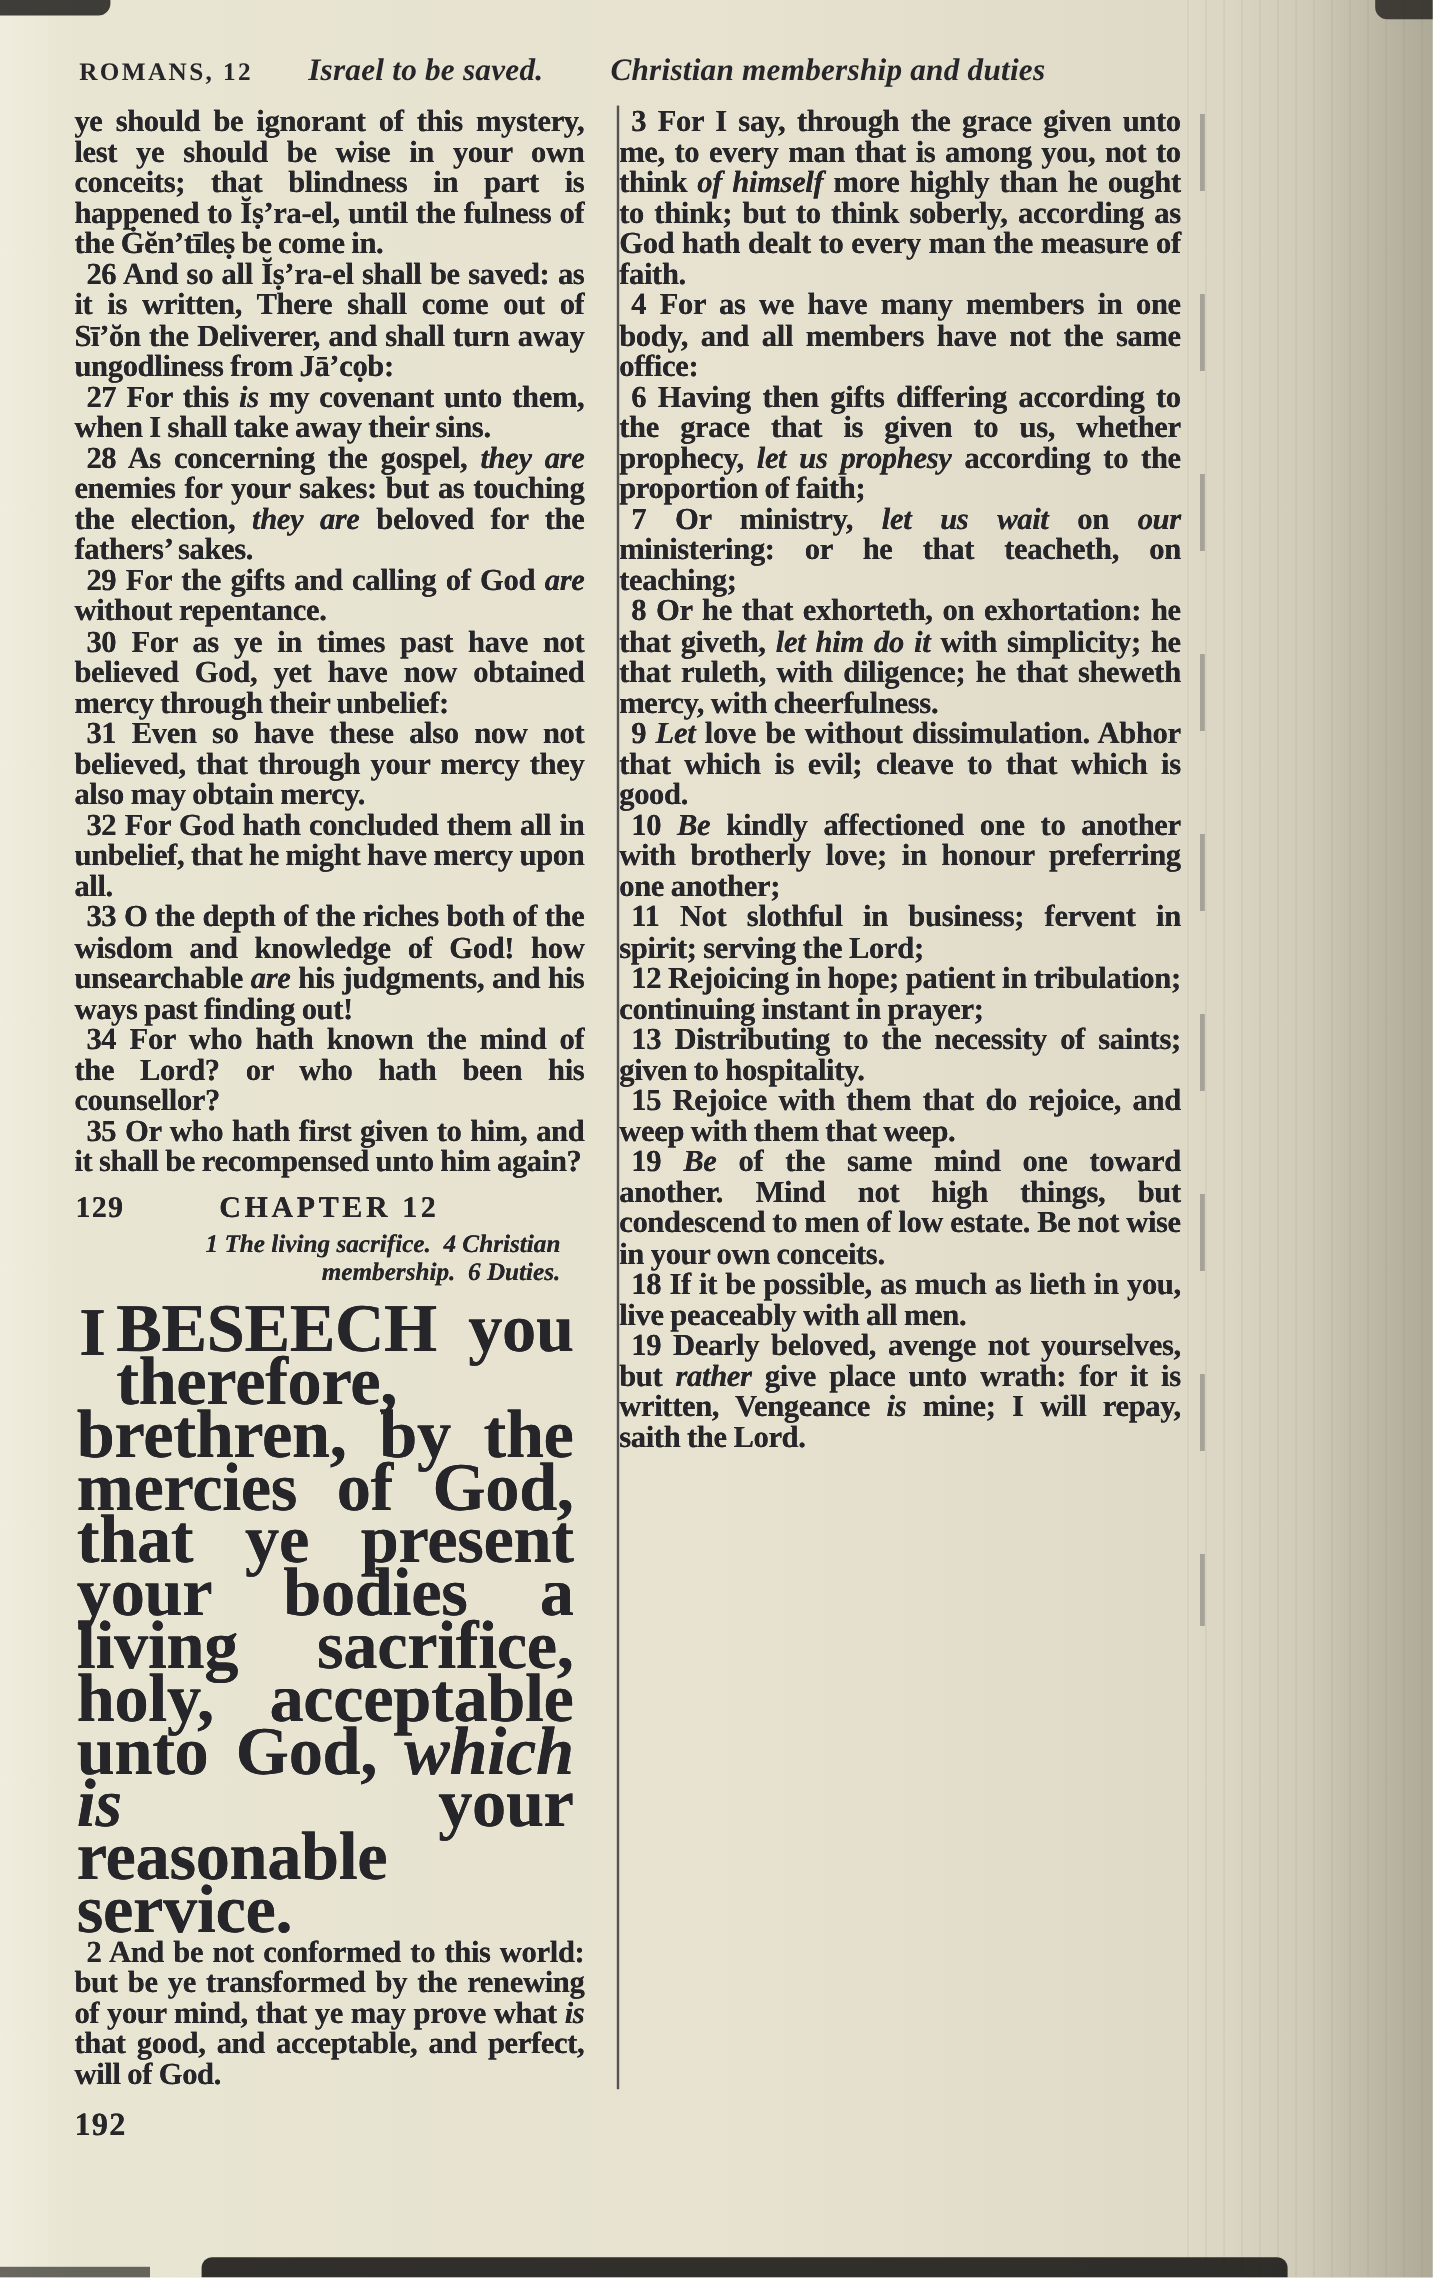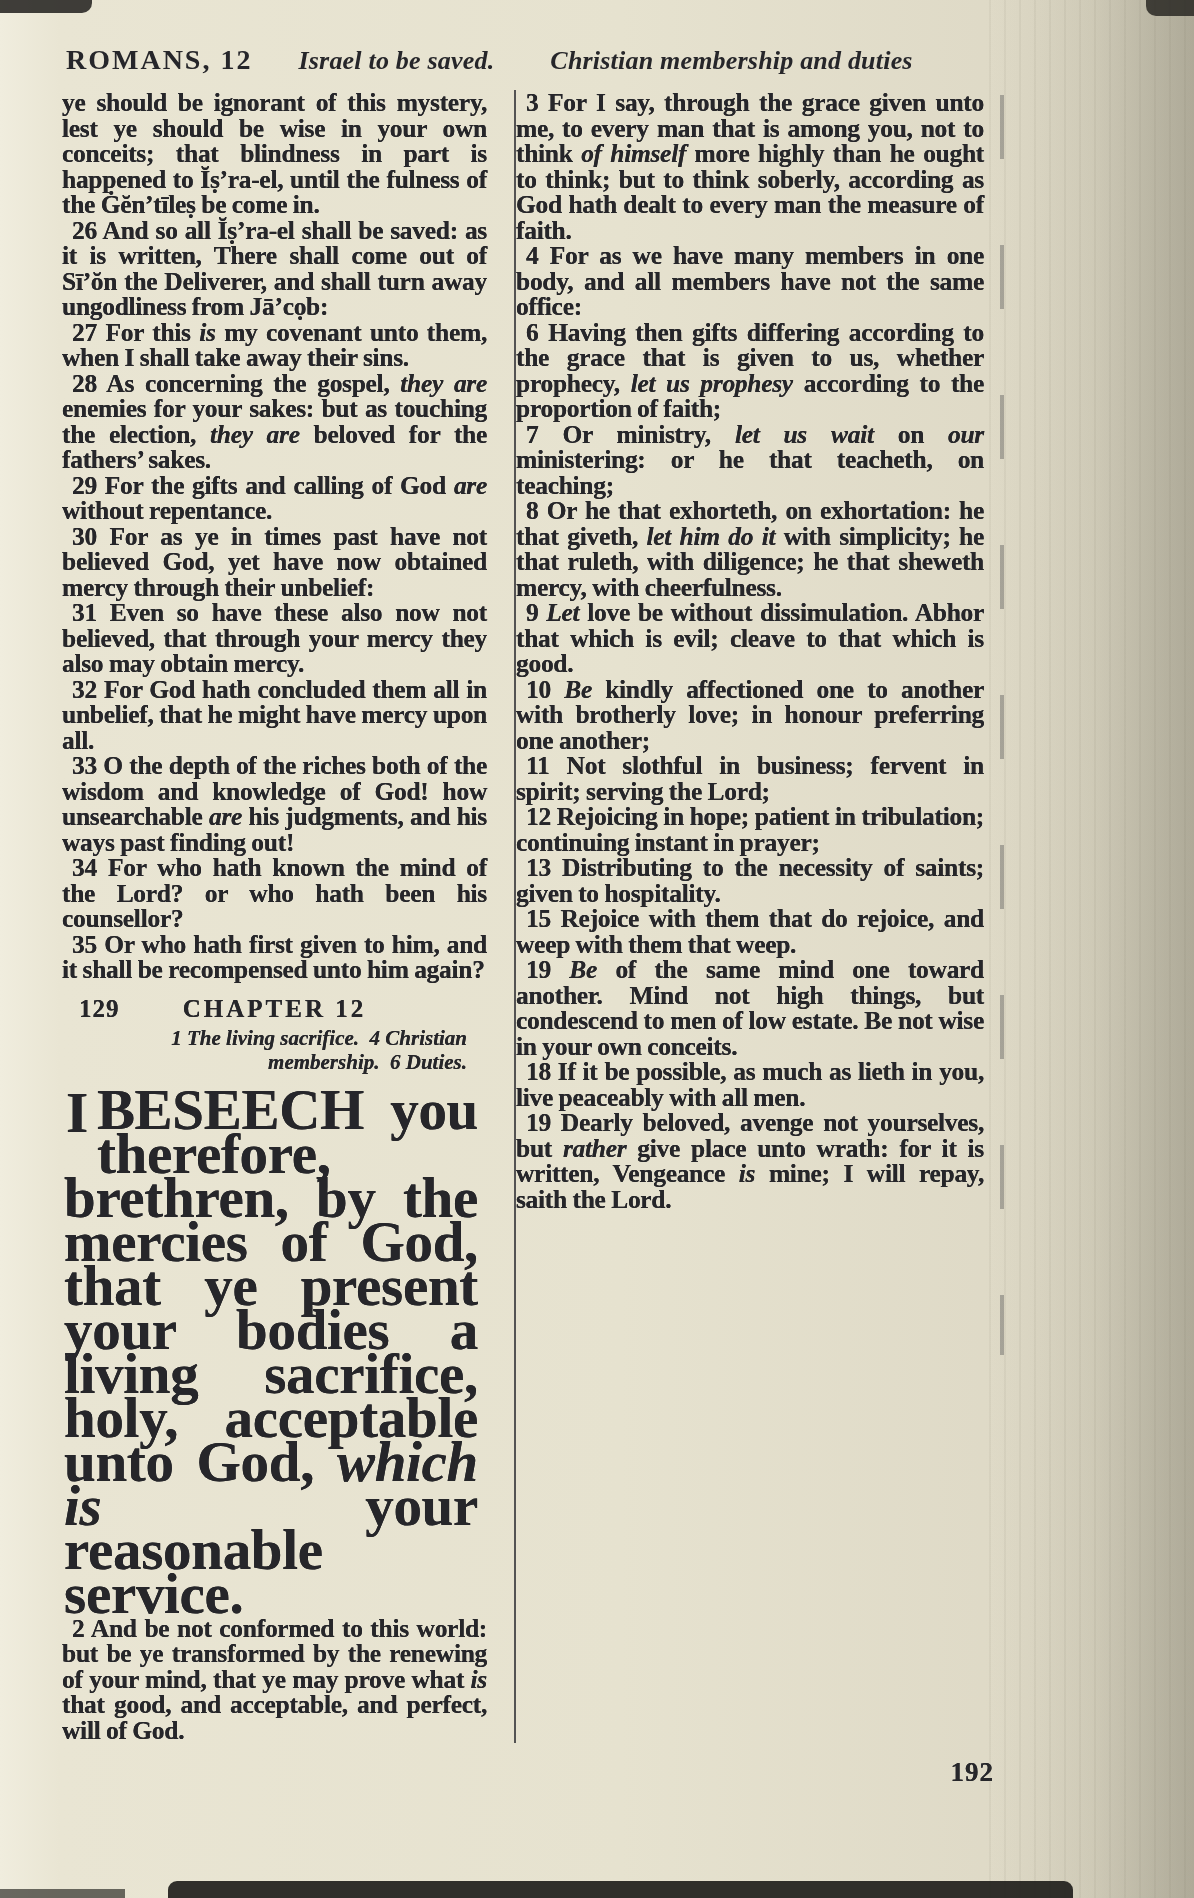--- a/index.html
+++ b/index.html
@@ -9,49 +9,49 @@
     width:1194px; height:1898px; position:relative; overflow:hidden;
     background: linear-gradient(90deg,#f0edde 0,#e9e5d3 5%,#e6e2cf 52%,#ded9c6 86%,#d0ccb9 100%);
     font-family:"Liberation Serif","DejaVu Serif",serif;
     color:var(--ink); font-weight:700;
     -webkit-font-smoothing:antialiased;
   }
   .page { position:absolute; inset:0; padding:44px 200px 0 62px; }
 
   
   .header { display:flex; align-items:baseline; padding-left:4px; white-space:nowrap; }
-  .book { font-size:28px; letter-spacing:2px; }
+  .book { font-size:21px; letter-spacing:2px; }
   .running { font-style:italic; font-size:26px; letter-spacing:.2px; }
   .running.left-head { margin-left:46px; }
   .running.right-head { margin-left:56px; }
 
   
   .columns { display:flex; margin-top:14px; min-height:1392px; }
   .col { width:452px; }
   .col[data-col="left"]  { padding-right:27px; }
   .col[data-col="right"] { width:468px; }
   .divider { width:2px; background:rgba(42,42,48,.78); }
 
   .para { margin:0; text-align:justify; font-size:25.5px; line-height:25.5px;
           letter-spacing:-0.3px; word-spacing:-0.5px;
           text-shadow:0 0 .4px currentColor; }
   .para.verse { text-indent:10px; }
   .it { font-style:italic; }
 
   .chapter { position:relative; text-align:center; margin:12px 0 3px;
              font-size:25px; text-shadow:0 0 .4px currentColor; }
-  .chapnum { position:absolute; left:17px; letter-spacing:1px; }
+  .chapnum { position:absolute; left:1px; letter-spacing:1px; }
   .chaptitle { letter-spacing:3px; }
 
   .summary { text-align:right; font-style:italic; font-size:21px; line-height:24.5px;
              margin:2px 20px 10px; white-space:pre-wrap; text-shadow:0 0 .3px currentColor; }
 
   .dropcap { float:left; font-size:57px; line-height:44px; padding:3px 9px 0 2px; }
 
-  .page-number { text-align:right; font-size:27px; letter-spacing:1px; margin:14px 0 16px;
+  .page-number { text-align:left; font-size:27px; letter-spacing:1px; margin:14px 0 16px;
                  width:932px; text-shadow:0 0 .4px currentColor; }
 
   
   .right-shade { position:absolute; right:0; top:0; bottom:0; width:205px;
     background:
       repeating-linear-gradient(90deg, rgba(105,100,82,.07) 0 2px, rgba(0,0,0,0) 2px 15px),
       linear-gradient(90deg, rgba(120,115,95,0) 0%, rgba(120,115,95,.10) 50%, rgba(85,80,65,.28) 100%); }
   .streaks { position:absolute; right:190px; top:95px; height:1260px; width:4px; opacity:.45;
     background: repeating-linear-gradient(180deg, rgba(45,45,52,.7) 0 64px, rgba(45,45,52,0) 64px 150px); }
   .mark-tl { position:absolute; left:0; top:0; width:92px; height:13px; background:#201f1c; opacity:.85; border-radius:0 0 10px 0; }

